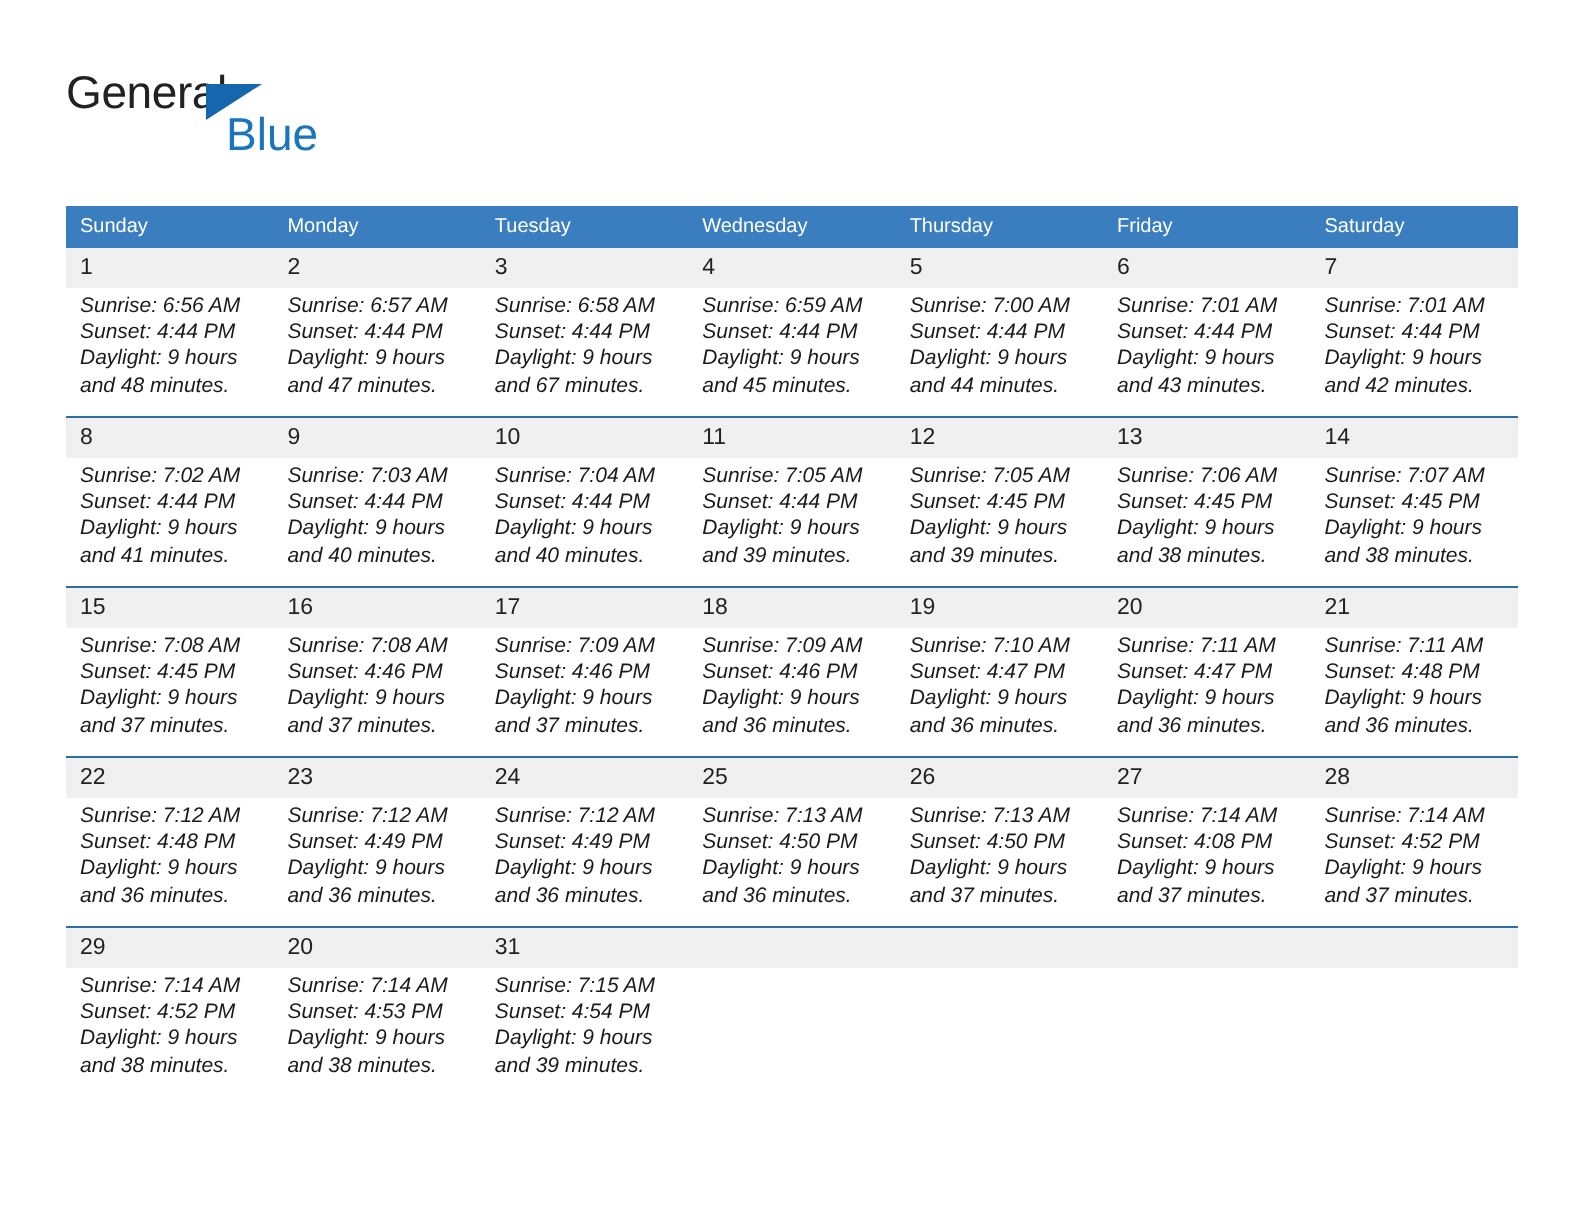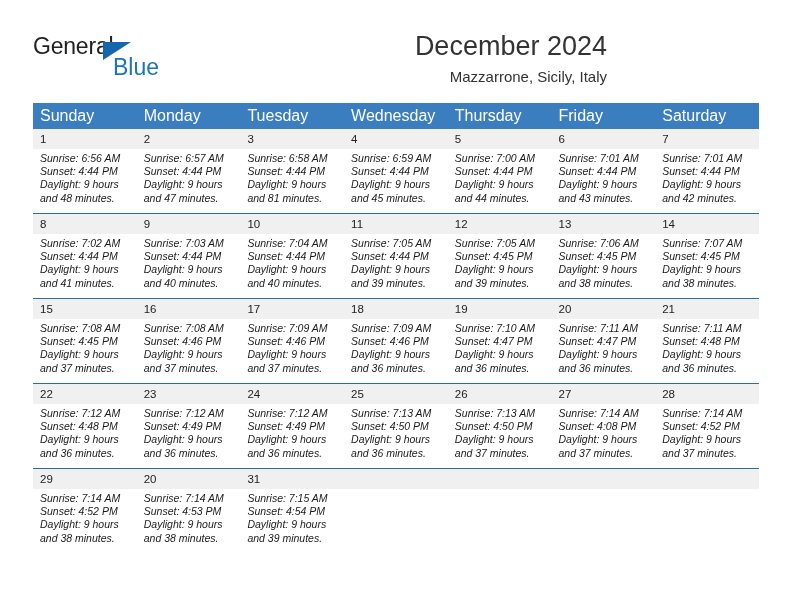--- a/index.html
+++ b/index.html
@@ -92,21 +92,21 @@
     position: absolute;
     left: 33px;
     top: 103px;
     width: 726px;
     border-collapse: collapse;
     table-layout: fixed;
   }
   .calendar th {
     background: #3a7ebf;
     color: #ffffff;
-    font-size: 16px;
+    font-size: 10px;
     font-weight: normal;
     text-align: left;
     padding: 4px 0 4px 7px;
     height: 13px;
     border: none;
   }
   .calendar td {
     vertical-align: top;
     padding: 0;
     border: none;
@@ -151,24 +151,20 @@
 <div class="page">
 
   <div class="top-bar">
 
     <div class="logo">
       <span class="logo-general">General</span>
       <span class="logo-tri"></span>
       <span class="logo-blue">Blue</span>
     </div>
 
-    <div class="title-block">
-      <h1 class="cal-title">December 2024</h1>
-      <p class="cal-subtitle">Mazzarrone, Sicily, Italy</p>
-    </div>
 
   </div>
 
   <table class="calendar">
     <thead>
       <tr id="weekday-row">
           <th>Sunday</th>
           <th>Monday</th>
           <th>Tuesday</th>
           <th>Wednesday</th>
@@ -201,21 +197,21 @@
               </div>
             </div>
           </td>
           <td>
             <div class="cell-inner">
               <div class="daynum">3</div>
               <div class="cell-body">
                 <div class="cell-line">Sunrise: 6:58 AM</div>
                 <div class="cell-line">Sunset: 4:44 PM</div>
                 <div class="cell-line">Daylight: 9 hours</div>
-                <div class="cell-line">and 81 minutes.</div>
+                <div class="cell-line">and 67 minutes.</div>
               </div>
             </div>
           </td>
           <td>
             <div class="cell-inner">
               <div class="daynum">4</div>
               <div class="cell-body">
                 <div class="cell-line">Sunrise: 6:59 AM</div>
                 <div class="cell-line">Sunset: 4:44 PM</div>
                 <div class="cell-line">Daylight: 9 hours</div>

